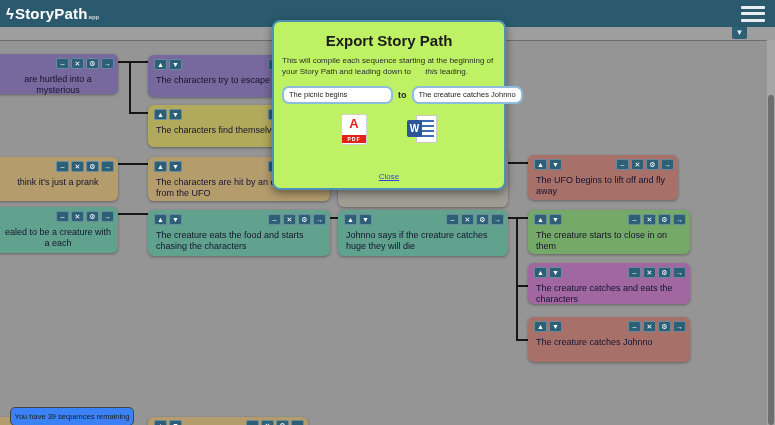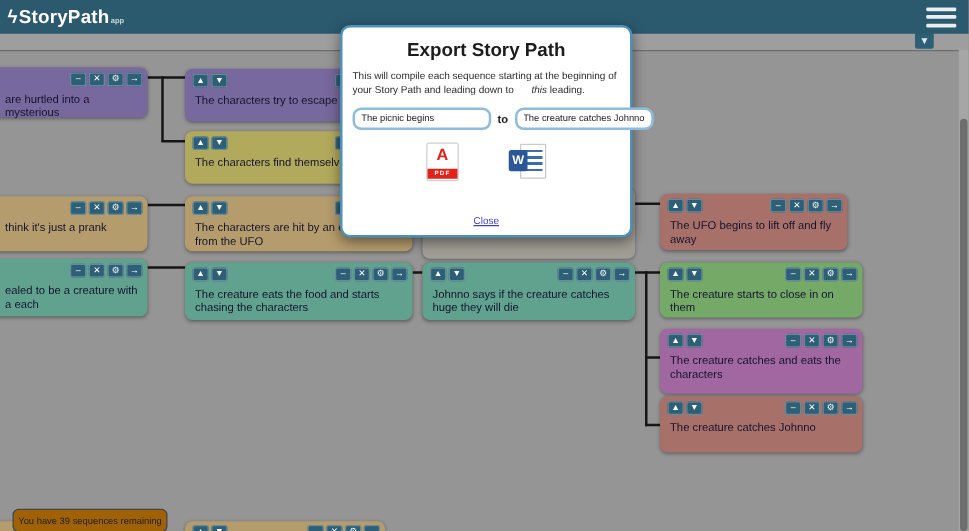--- a/index.html
+++ b/index.html
@@ -32,28 +32,28 @@
   
   .card{position:absolute;border-radius:6px;box-shadow:0 1px 3px rgba(0,0,0,.35);z-index:2;}
   .p{background:#77689d}.tn{background:#b59c6d}.tl{background:#61a28f}.ol{background:#b1a95b}
   .rs{background:#a7716a}.gr{background:#75a967}.mg{background:#a167a0}.hd{background:#a09d95}
   .grp{position:absolute;top:4px;display:flex;gap:2px;}
   .grp.l{left:6px;} .grp.r{right:4px;}
   .cb{display:inline-block;width:13px;height:11px;background:#2d5f76;color:#fff;border-radius:2px;
       font-size:7px;line-height:11px;text-align:center;box-shadow:inset 0 0 0 1px rgba(255,255,255,.28);
       cursor:pointer;}
   .txt{position:absolute;left:8px;right:6px;top:20px;font-size:9px;line-height:1.18;color:#14142e;}
-  .cut .txt{left:66px;}
-
-  
-  .tooltip{position:absolute;left:10px;top:407px;width:118px;background:#a16207;border:1px solid #444;
+  .cut .txt{left:66px;text-align:center;}
+
+  
+  .tooltip{position:absolute;left:10px;top:407px;width:118px;background:#3b82f6;border:1px solid #444;
            border-radius:5px;font-size:7.5px;color:#1d1d1d;text-align:center;padding:4px 2px;z-index:4;}
 
   
-  .modal{position:absolute;left:272px;top:20px;width:234px;height:170px;background:#ffffff;
+  .modal{position:absolute;left:272px;top:20px;width:234px;height:170px;background:#bef264;
          border:2px solid #4d90b8;border-radius:8px;box-shadow:0 3px 10px rgba(0,0,0,.45);
          z-index:30;display:flex;flex-direction:column;align-items:center;padding:6px 8px;box-sizing:border-box;}
   .mtitle{font-size:15px;font-weight:bold;color:#1c1c1c;margin-top:4px;}
   .mdesc{font-size:8px;color:#2c2c2c;line-height:1.35;margin-top:7px;align-self:stretch;}
   .mdesc em{font-style:italic;margin-left:12px;}
   .mrow{display:flex;align-items:center;gap:5px;margin-top:8px;align-self:stretch;}
   .mrow input{flex:1;height:14px;border:2px solid #8ebcdc;border-radius:7px;font-size:7.5px;
               padding:0 5px;color:#222;outline:none;font-family:"Liberation Sans",sans-serif;}
   .tolbl{font-size:9px;font-weight:bold;color:#222;}
   .micons{display:flex;gap:40px;margin-top:10px;}
@@ -235,21 +235,21 @@
   </span>
   <span class="grp r">
     <span class="cb">–</span>
     <span class="cb">✕</span>
     <span class="cb">⚙</span>
     <span class="cb">→</span>
   </span>
   <div class="txt">The creature starts to close in on them</div>
 </div>
 
-<div class="card mg" style="left:528px;top:263px;width:162px;height:52px">
+<div class="card mg" style="left:528px;top:263px;width:162px;height:41px">
   <span class="grp l">
     <span class="cb">▲</span>
     <span class="cb">▼</span>
   </span>
   <span class="grp r">
     <span class="cb">–</span>
     <span class="cb">✕</span>
     <span class="cb">⚙</span>
     <span class="cb">→</span>
   </span>

